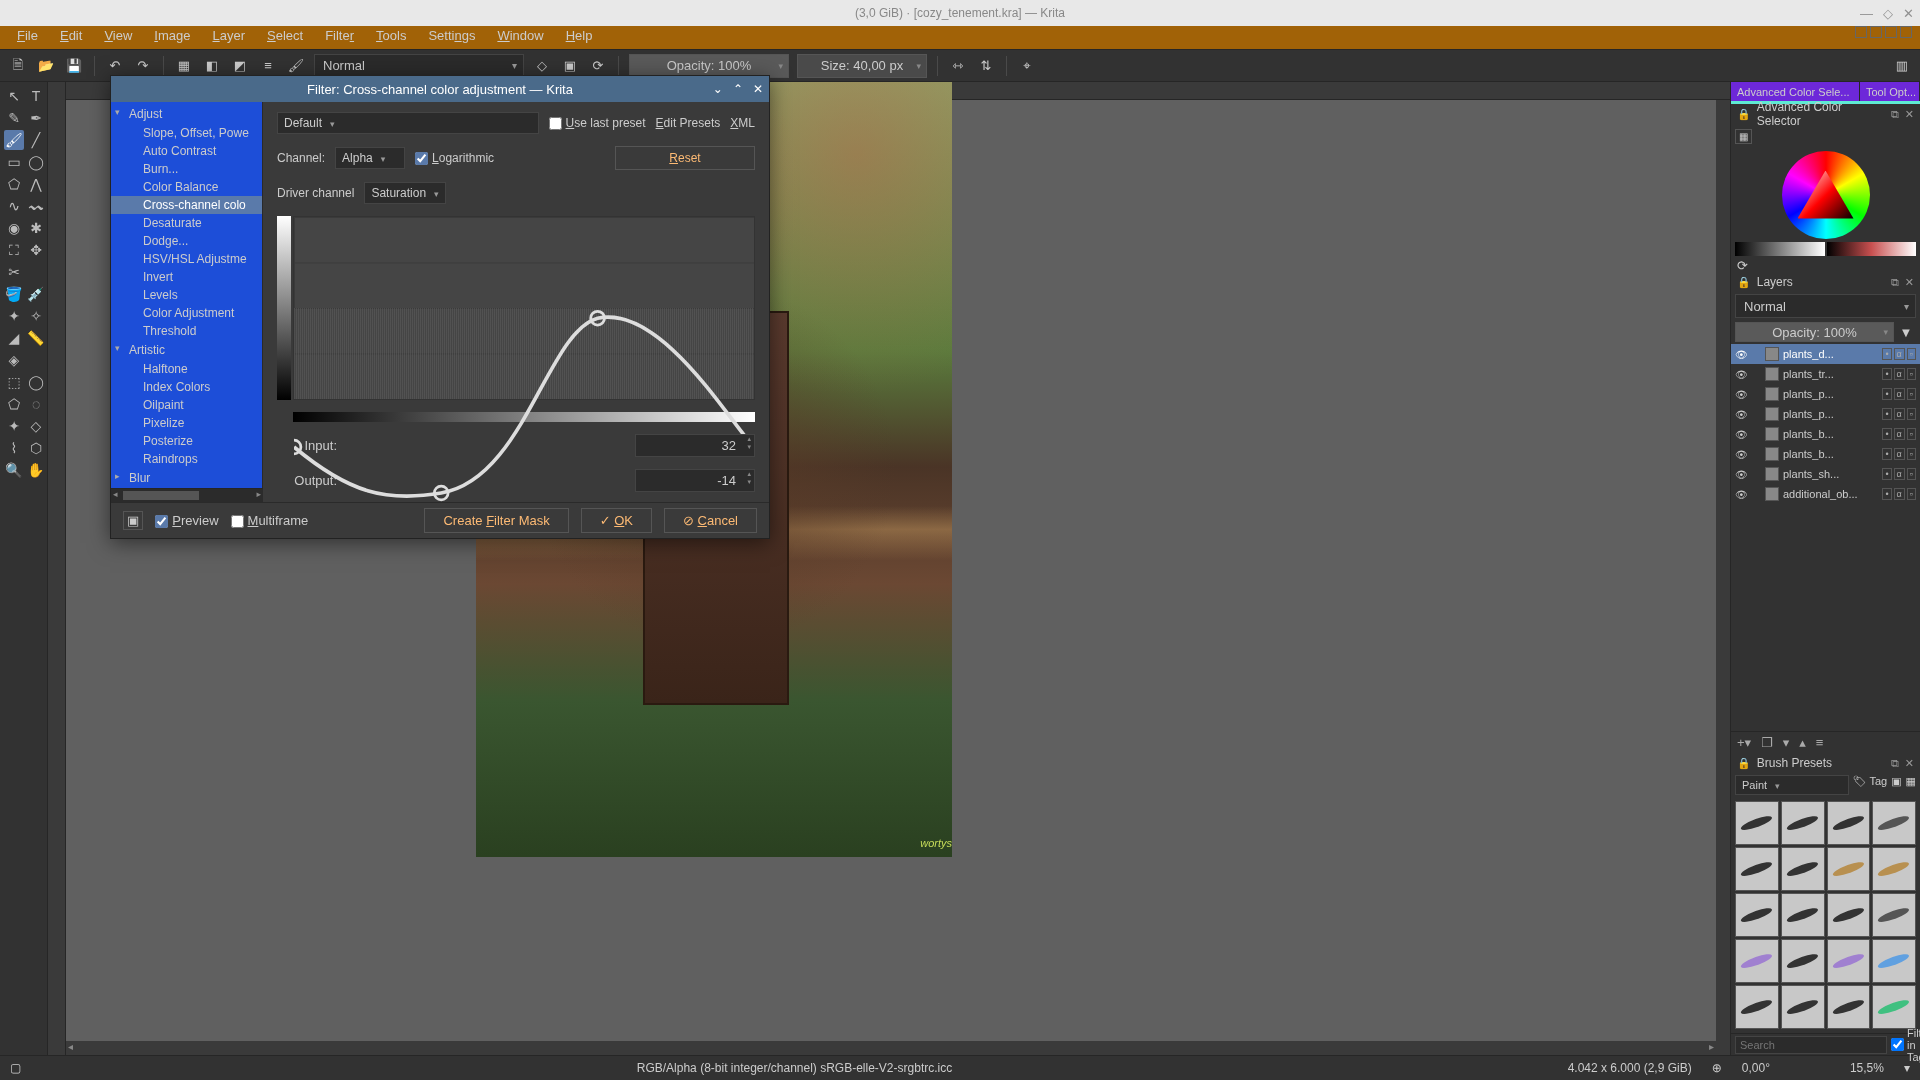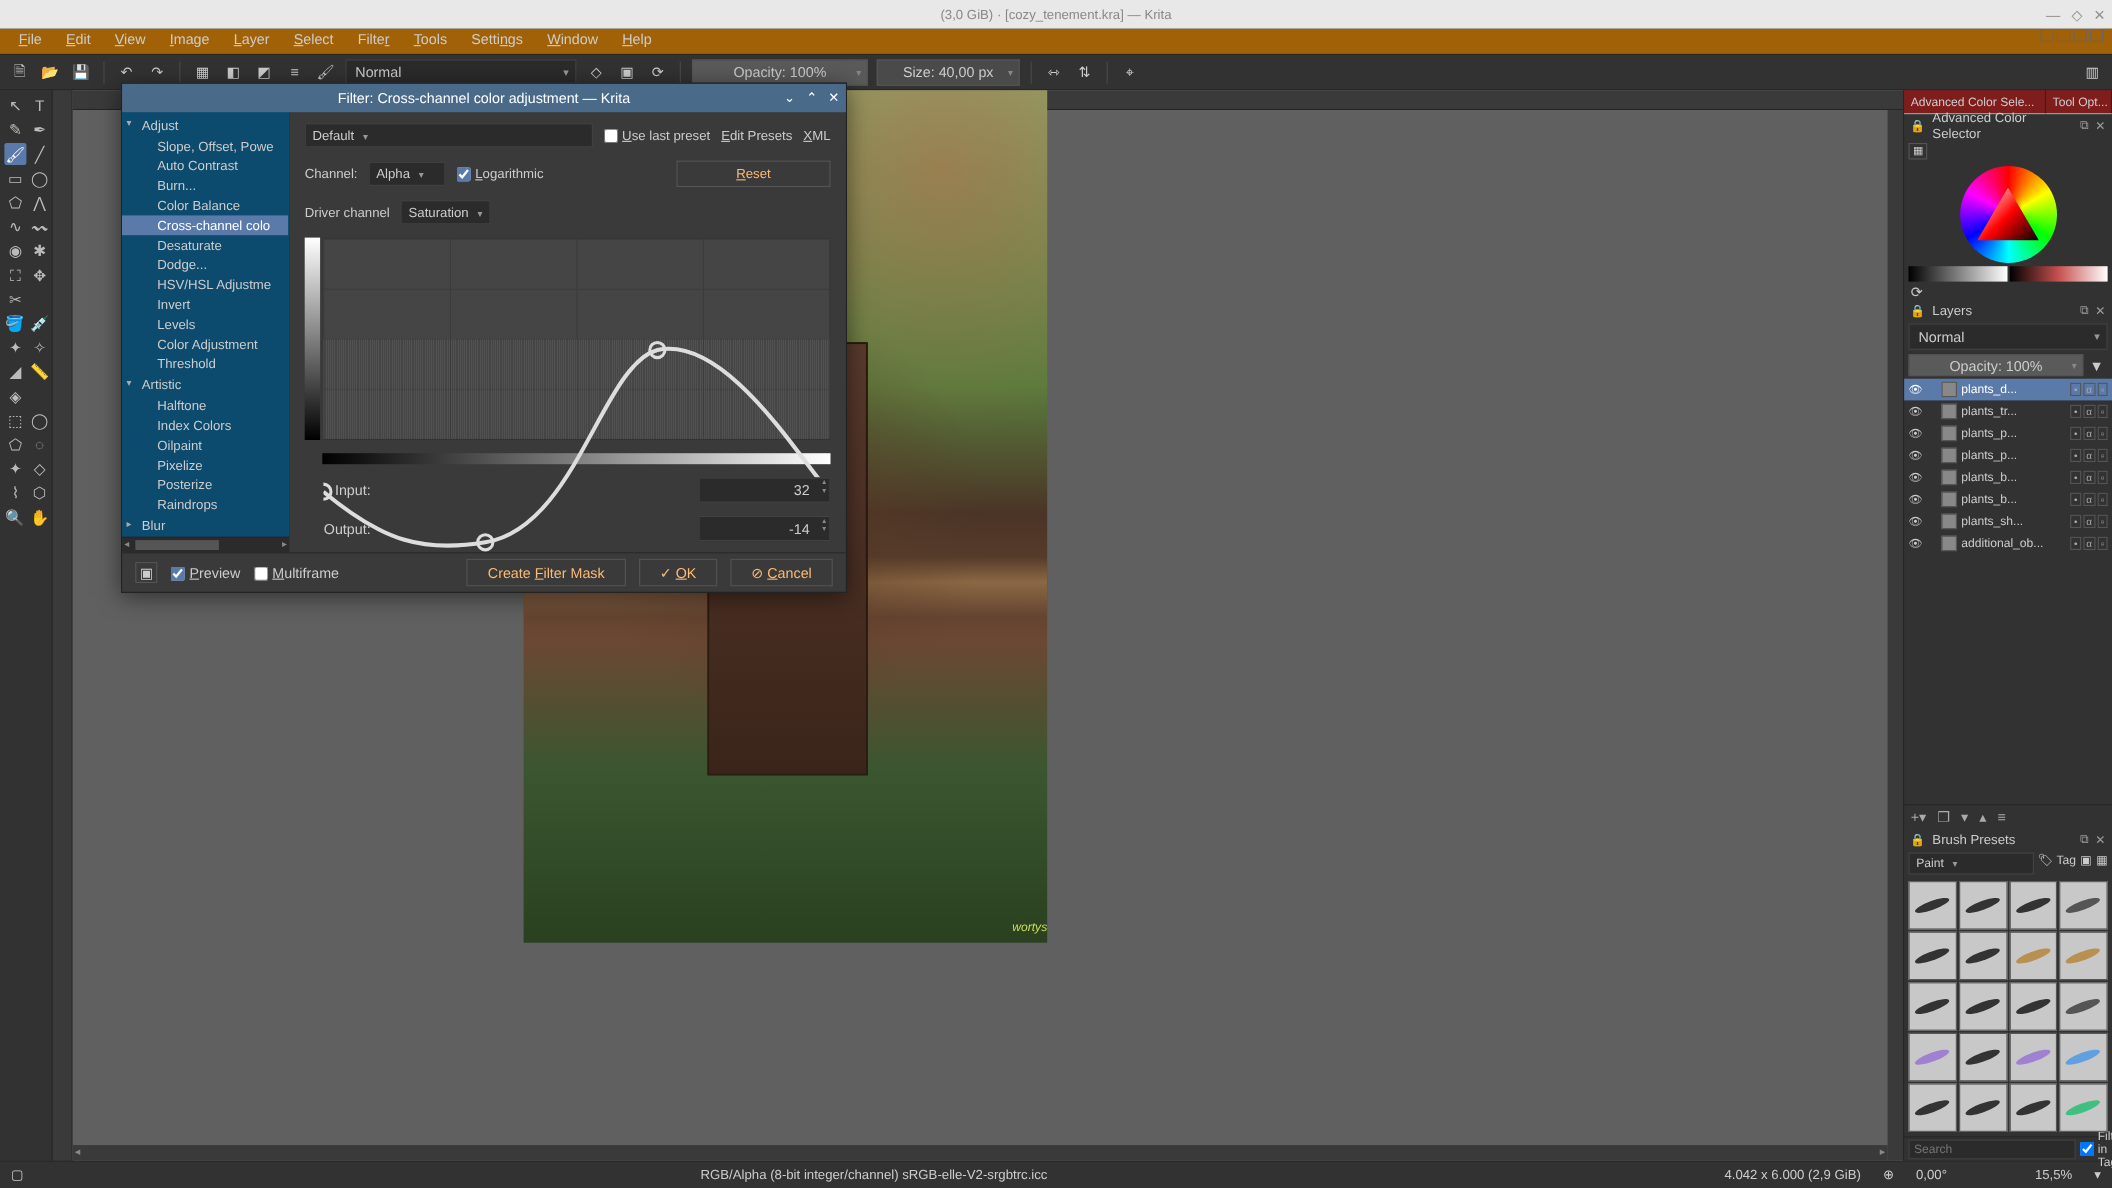--- a/index.html
+++ b/index.html
@@ -34,21 +34,21 @@
 radial-gradient(circle at 80% 10%,rgba(180,100,70,.5) 0%,transparent 30%),
 radial-gradient(circle at 50% 50%,rgba(90,60,40,.7) 0%,transparent 40%),
 linear-gradient(180deg,transparent 55%,rgba(250,200,120,.3) 58%,transparent 62%)}
 .canvas-img::after{content:"";position:absolute;left:35%;top:30%;width:30%;height:50%;background:linear-gradient(180deg,#5a3a2e,#3a2419);border:2px solid #2a1a10}
 .sig{position:absolute;right:0;bottom:8px;color:#c8dd5a;font-size:11px;font-style:italic}
 .scroll-v{position:absolute;right:0;top:18px;bottom:0;width:14px;background:#3a3a3a}
 .scroll-h{position:absolute;left:0;right:14px;bottom:0;height:14px;background:#3a3a3a}
 .scroll-h::before{content:"◂";position:absolute;left:2px;top:0;color:#888;font-size:10px}
 .scroll-h::after{content:"▸";position:absolute;right:2px;top:0;color:#888;font-size:10px}
 .right-panels{width:190px;background:#323232;border-left:1px solid #262626;display:flex;flex-direction:column}
-.panel-tabs{display:flex;height:22px;background:#7f1d1d;border-bottom:1px solid #5eead4}
+.panel-tabs{display:flex;height:22px;background:#6d28d9;border-bottom:3px solid #5eead4}
 .panel-tab{flex:1;padding:3px 6px;font-size:11px;white-space:nowrap;overflow:hidden;text-overflow:ellipsis;border-right:1px solid #262626;display:flex;align-items:center}
 .panel-header{height:20px;display:flex;align-items:center;padding:0 6px;font-size:12px;gap:6px;background:#323232}
 .panel-header .ico{font-size:11px;color:#999}
 .panel-header .rgt{margin-left:auto;display:flex;gap:6px;font-size:11px;color:#999}
 .color-wheel{height:95px;display:flex;align-items:center;justify-content:center;padding:6px}
 .wheel{width:88px;height:88px;border-radius:50%;background:conic-gradient(red,yellow,lime,cyan,blue,magenta,red);position:relative}
 .wheel::after{content:"";position:absolute;left:50%;top:50%;width:56px;height:48px;transform:translate(-50%,-50%);background:linear-gradient(135deg,#fff 0%,red 50%,#000 100%);clip-path:polygon(50% 0%,100% 100%,0% 100%)}
 .color-bars{display:flex;height:14px;gap:2px;padding:0 4px}
 .color-bars div{flex:1;background:linear-gradient(90deg,#000,#fff)}
 .color-bars div:last-child{background:linear-gradient(90deg,#000,#c85050,#fff)}
@@ -73,21 +73,21 @@
 .sel-row{display:flex;height:22px;align-items:center;padding:0 4px;gap:4px;border-top:1px solid #262626}
 .sel-row input{flex:1;background:#2b2b2b;border:1px solid #444;color:#ccc;padding:2px 4px;font-size:11px}
 .sel-row label{font-size:11px;display:flex;align-items:center;gap:3px}
 .statusbar{height:25px;background:#323232;border-top:1px solid #262626;display:flex;align-items:center;padding:0 10px;font-size:12px;gap:20px}
 .statusbar .sp{flex:1}
 
 .dialog{position:absolute;left:110px;top:75px;width:660px;background:#3a3a3a;border:1px solid #222;box-shadow:0 4px 20px rgba(0,0,0,.5);z-index:100}
 .dialog-title{height:26px;background:#4a6a8a;color:#fff;display:flex;align-items:center;justify-content:center;font-size:13px;position:relative}
 .dialog-title .dlg-ctrl{position:absolute;right:6px;display:flex;gap:10px;font-size:12px;cursor:pointer}
 .dialog-body{display:flex;height:400px}
-.filter-tree{width:152px;background:#0c4a6e;border-right:1px solid #2a2a2a;overflow-y:auto;padding:2px 0;font-size:12px}
+.filter-tree{width:152px;background:#1d4ed8;border-right:1px solid #2a2a2a;overflow-y:auto;padding:2px 0;font-size:12px}
 .filter-tree .cat{padding:3px 6px 3px 18px;position:relative;cursor:pointer}
 .filter-tree .cat::before{content:"▾";position:absolute;left:4px;font-size:9px;color:#aaa}
 .filter-tree .cat.collapsed::before{content:"▸"}
 .filter-tree .item{padding:2px 6px 2px 32px;cursor:pointer;white-space:nowrap;overflow:hidden}
 .filter-tree .item.selected{background:#5a7aaa;color:#fff}
 .filter-panel{flex:1;padding:10px 14px;display:flex;flex-direction:column;gap:12px}
 .fp-row{display:flex;align-items:center;gap:10px;font-size:12px}
 .fp-select{background:#2b2b2b;border:1px solid #444;color:#ccc;padding:3px 6px;min-width:70px;position:relative}
 .fp-select::after{content:"▾";margin-left:8px;font-size:9px;color:#999}
 .fp-select.wide{flex:1}

